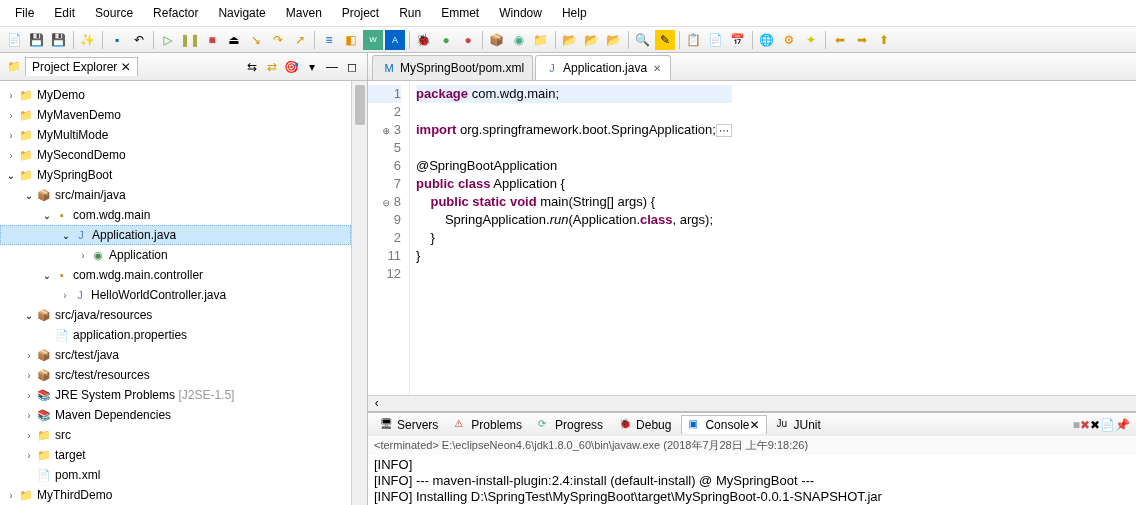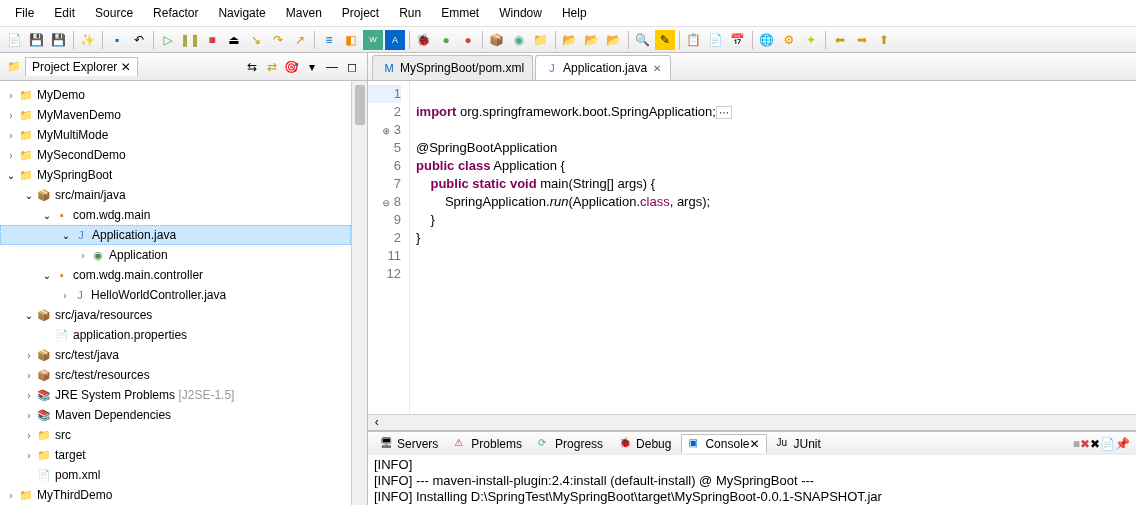--- a/index.html
+++ b/index.html
@@ -41,21 +41,21 @@
 
 .editor { flex: 1; display: flex; background: #fff; font-family: Consolas, monospace; font-size: 13px; line-height: 18px; overflow: hidden; }
 .gutter { width: 42px; text-align: right; color: #787878; padding: 4px 8px 4px 0; background: #fff; border-right: 1px solid #e8e8e8; }
 .gutter .ln { height: 18px; }
 .gutter .marker { color: #606060; font-size: 9px; position: relative; }
 .code { padding: 4px 6px; }
 .code .line { height: 18px; white-space: pre; }
 .kw { color: #7f0055; font-weight: bold; }
 .ann { color: #000000; }
 .static-it { font-style: italic; }
-.fld { color: #7f0055; font-weight: normal; }
+.fld { color: #7f0055; font-weight: bold; }
 .hl { background: #e8f2fe; }
 
 .hscroll { height: 16px; background: #f0f0f0; border-top: 1px solid #d0d0d0; }
 
 .bottom-tabs { display: flex; align-items: center; background: linear-gradient(#fdfdfd,#ececec); border-top: 1px solid #c0c0c0; padding: 2px 6px; height: 24px; }
 .btab { display: flex; align-items: center; padding: 2px 6px; margin-right: 4px; }
 .btab.active { background: #fff; border: 1px solid #c0c0c0; border-bottom: none; }
 .btab .bicon { width: 14px; height: 14px; margin-right: 3px; font-size: 10px; }
 .bottom-tabs .spacer { flex: 1; }
 
@@ -279,20 +279,21 @@
           <div class="ln">5</div>
           <div class="ln">6</div>
           <div class="ln">7</div>
           <div class="ln"><span class="marker">⊖</span> 8</div>
           <div class="ln">9</div>
           <div class="ln">2</div>
           <div class="ln">11</div>
           <div class="ln">12</div>
       </div>
       <div class="code">
+        <div class="line hl"><span class="kw">package</span> com.wdg.main;</div>
         <div class="line"></div>
         <div class="line"><span class="kw">import</span> org.springframework.boot.SpringApplication;<span style="border:1px solid #ccc;padding:0 2px;font-size:10px">⋯</span></div>
         <div class="line"></div>
         <div class="line"><span class="ann">@SpringBootApplication</span></div>
         <div class="line"><span class="kw">public class</span><span> Application {</span></div>
         <div class="line"><span class="kw">    public static void</span><span> main(String[] args) {</span></div>
         <div class="line"><span>        SpringApplication.</span><span class="static-it">run</span><span>(Application.</span><span class="fld">class</span><span>, args);</span></div>
         <div class="line">    }</div>
         <div class="line">}</div>
         <div class="line"></div>
@@ -323,18 +324,19 @@
             <span class="bicon">Ju</span>
             <span>JUnit</span>
           </div>
         <span class="spacer"></span>
         <span class="mini" style="color:#aaa">■</span>
         <span class="mini" style="color:#c44">✖</span>
         <span class="mini">✖</span>
         <span class="mini">📄</span>
         <span class="mini">📌</span>
       </div>
+      <div class="console-status">&lt;terminated&gt; E:\eclipseNeon4.6\jdk1.8.0_60\bin\javaw.exe (2018年7月28日 上午9:18:26)</div>
       <div class="console-out"><span>[INFO]</span>
 <span>[INFO] --- maven-install-plugin:2.4:install (default-install) @ MySpringBoot ---</span>
 <span>[INFO] Installing D:\SpringTest\MySpringBoot\target\MySpringBoot-0.0.1-SNAPSHOT.jar</span></div>
     </div>
   </div>
 </div>
 
 </body></html>

